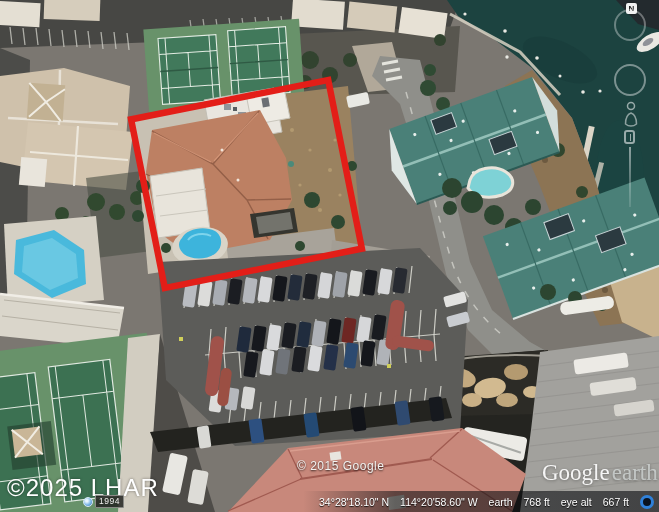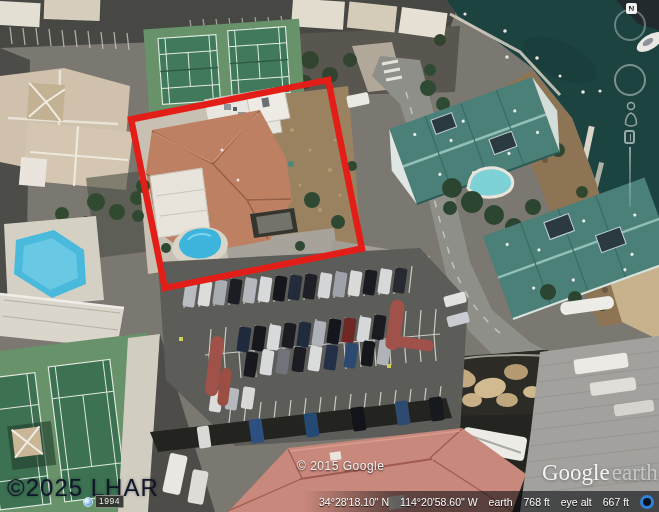--- a/index.html
+++ b/index.html
@@ -1,18 +1,18 @@
 <!DOCTYPE html>
 <html style="--annotation_red: #e31e18; --water: #1c4340; --pool: #49b9dc; --tennis: #68926a; --roof_teal: #4a8078; --roof_salmon: #bd8063; --roof_gray: #a2a19d; --parking: #5c5c59; --status_blue: #2f80d8;"><head>
 <meta charset="utf-8">
 <style>
   html,body{margin:0;padding:0;background:#1a1a1a}
   .stage{position:relative;width:659px;height:512px;overflow:hidden;font-family:"Liberation Sans",sans-serif;background:#7b7771}
   svg.scene{position:absolute;left:0;top:0;display:block}
-  .wm-lhar{position:absolute;left:7px;top:474px;font-size:24px;color:#0f172a;letter-spacing:1px;text-shadow:0 0 3px rgba(0,0,0,.45)}
+  .wm-lhar{position:absolute;left:7px;top:474px;font-size:24px;color:#ffffff;letter-spacing:1px;text-shadow:0 0 3px rgba(0,0,0,.45)}
   .chip{position:absolute;left:83px;top:495px;display:flex;align-items:center;gap:2px;cursor:pointer}
   .clock-icon{width:10px;height:10px;border-radius:50%;background:radial-gradient(circle at 35% 35%,#eaf6ff 15%,#7fb8e8 55%,#2f6fb0);border:1px solid #d5e8f5;box-sizing:border-box}
   .chip-label{background:rgba(35,35,33,.85);border:1px solid #8a8a86;color:#f0f0ee;font-size:8.5px;line-height:11px;padding:0 3px;border-radius:1px;letter-spacing:.5px}
   .wm-google{position:absolute;left:297px;top:459px;font-size:12px;color:#f2f2f0;text-shadow:0 1px 2px rgba(0,0,0,.8);letter-spacing:.5px}
   .ge-logo{position:absolute;left:542px;top:460px;font-family:"Liberation Serif",serif;font-size:23px;color:rgba(255,255,255,.92);text-shadow:0 1px 3px rgba(0,0,0,.35)}
   .ge-logo .earth{color:rgba(238,244,244,.58);margin-left:2px}
   .statusbar{position:absolute;left:0;right:0;bottom:0;height:21px;display:flex;align-items:center;justify-content:flex-end;gap:11px;padding-right:5px;box-sizing:border-box;
     background:linear-gradient(to right,rgba(0,0,0,0) 46%,rgba(8,10,14,.55) 60%,rgba(8,10,14,.62) 100%);
     color:#fff;font-size:10.5px;text-shadow:0 1px 1px rgba(0,0,0,.9)}
   .stream-icon{width:8px;height:8px;border:3px solid var(--status_blue,#2f80d8);border-radius:50%;background:#0a121e;flex:0 0 auto}

